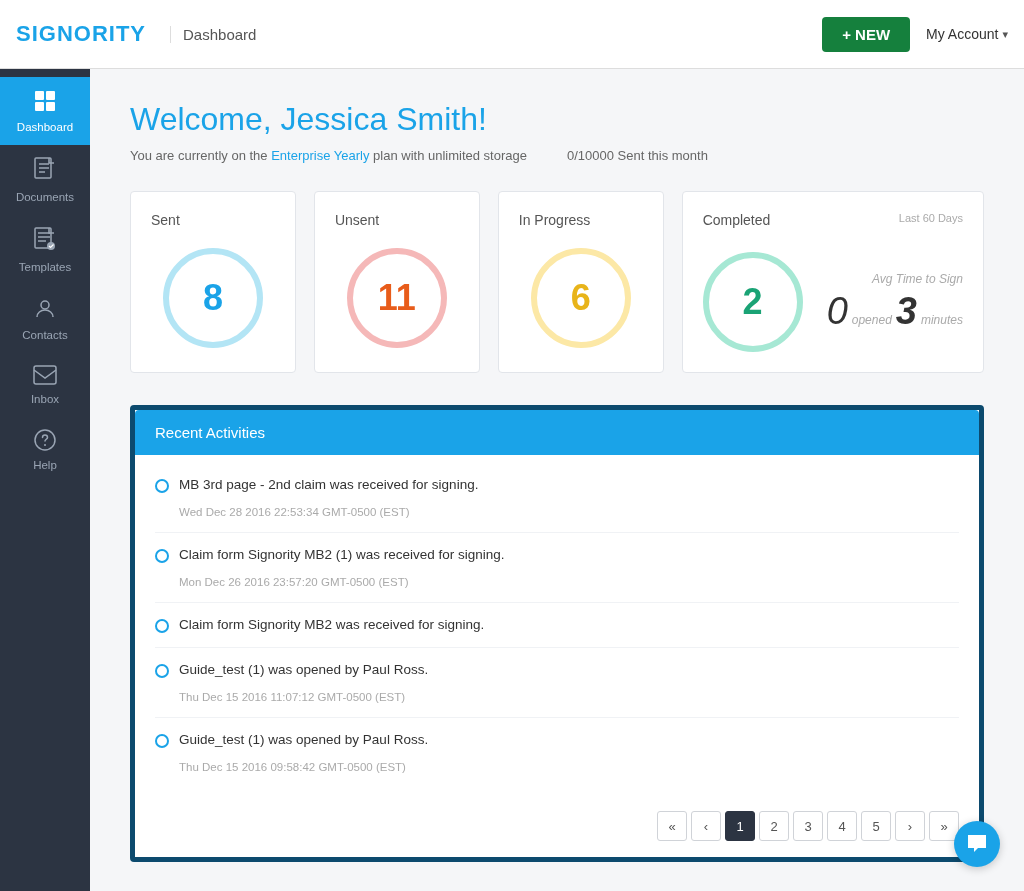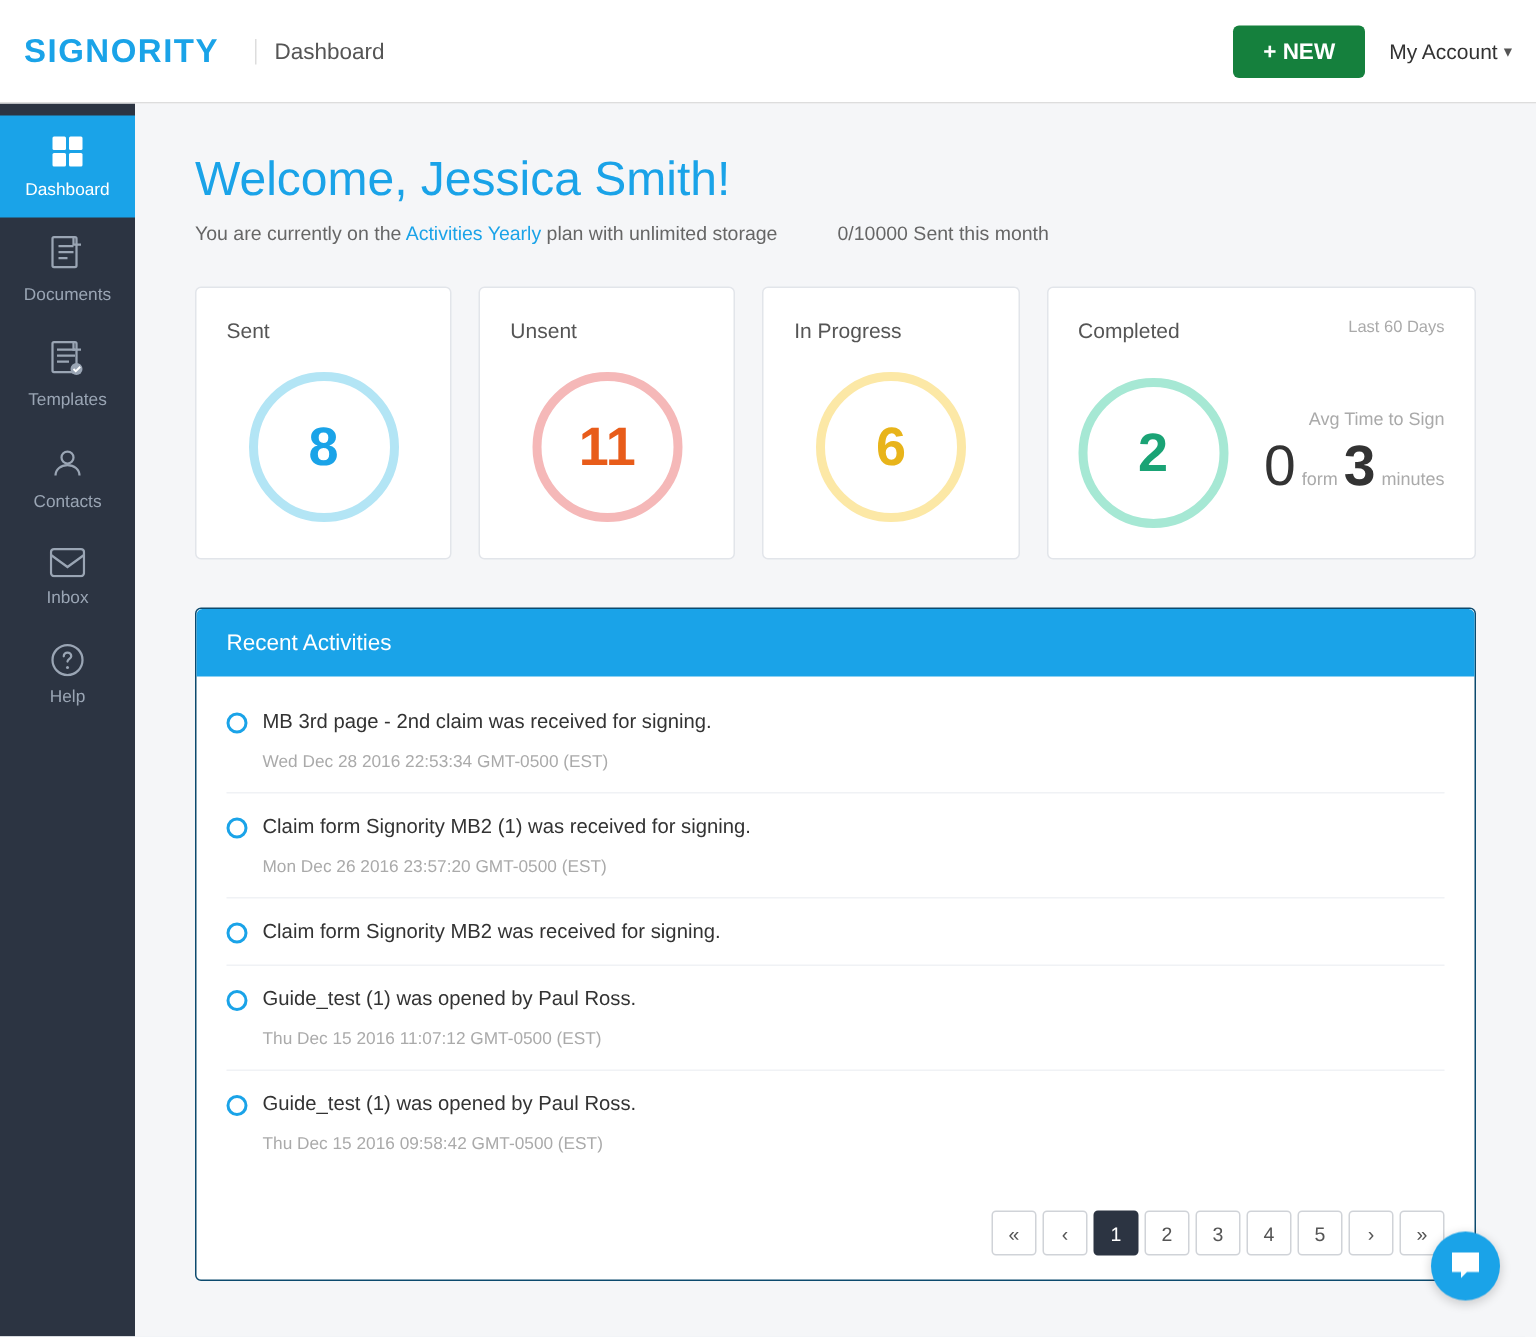--- a/index.html
+++ b/index.html
@@ -71,29 +71,29 @@
       width: 100px; height: 100px; border-radius: 50%;
       display: flex; align-items: center; justify-content: center;
       font-size: 36px; font-weight: 700;
       border: 6px solid;
     }
     .circle-sent { border-color: #b3e5f5; color: #1aa3e8; }
     .circle-unsent { border-color: #f5b8b8; color: #e85c1a; }
     .circle-inprogress { border-color: #fce8a6; color: #e8b41a; }
     .circle-completed { border-color: #a6e8d4; color: #1aa375; }
     .completed-content { display: flex; align-items: center; gap: 24px; margin-top: 8px; }
-    .avg-sign { text-align: right; }
+    .avg-sign { text-align: right; font-style: italic; }
     .avg-sign-label { font-size: 12px; color: #aaa; }
     .avg-sign-time { display: flex; align-items: baseline; gap: 4px; margin-top: 4px; }
     .avg-sign-time .hours { font-size: 38px; font-weight: 300; color: #333; }
     .avg-sign-time .unit { font-size: 12px; color: #aaa; }
     .avg-sign-time .mins { font-size: 38px; font-weight: 700; color: #333; }
 
     
-    .recent-section { background: #fff; border: 1px solid #0c4a6e; border-radius: 4px; }
+    .recent-section { background: #fff; border: 5px solid #0c4a6e; border-radius: 4px; }
     .recent-header {
       background: #1aa3e8; color: #fff; padding: 14px 20px;
       font-size: 15px; font-weight: 500; border-radius: 4px 4px 0 0;
     }
     .activity-list { padding: 8px 20px; }
     .activity-item {
       display: flex; align-items: flex-start; gap: 10px;
       padding: 14px 0; border-bottom: 1px solid #f0f2f5;
     }
     .activity-item:last-child { border-bottom: none; }
@@ -202,21 +202,21 @@
         </svg>
       </span>
       <span class="sidebar-label">Help</span>
     </a>
   </nav>
 
   <main class="main">
     <h1 class="welcome-title">Welcome, Jessica Smith!</h1>
     <div class="plan-info">
       <div>
-        <span>You are currently on the </span><a class="plan-link">Activities Yearly</a><span> plan with unlimited storage</span>
+        <span>You are currently on the </span><a class="plan-link">Enterprise Yearly</a><span> plan with unlimited storage</span>
       </div>
       <div>0/10000 Sent this month</div>
     </div>
 
     <div class="stats-row">
 
       <div class="stat-card">
         <div class="stat-label">Sent</div>
         <div class="stat-circle-wrap">
           <div class="stat-circle circle-sent">8</div>
@@ -241,21 +241,21 @@
         <div style="display:flex; justify-content:space-between; align-items:flex-start;">
           <div class="stat-label">Completed</div>
           <span style="font-size:11px;color:#aaa;">Last 60 Days</span>
         </div>
         <div class="completed-content">
           <div class="stat-circle circle-completed">2</div>
           <div class="avg-sign">
             <div class="avg-sign-label">Avg Time to Sign</div>
             <div class="avg-sign-time">
               <span class="hours">0</span>
-              <span class="unit">form</span>
+              <span class="unit">opened</span>
               <span class="mins">3</span>
               <span class="unit">minutes</span>
             </div>
           </div>
         </div>
       </div>
 
     </div>
 
     <div class="recent-section">

